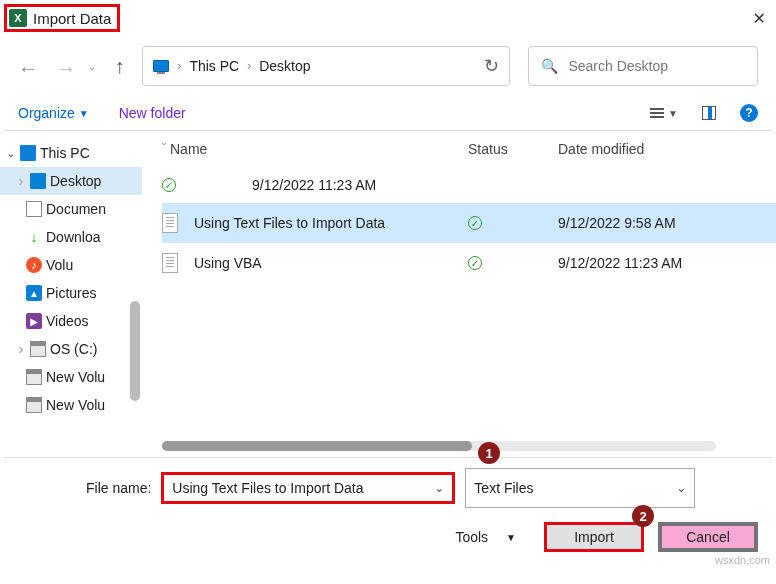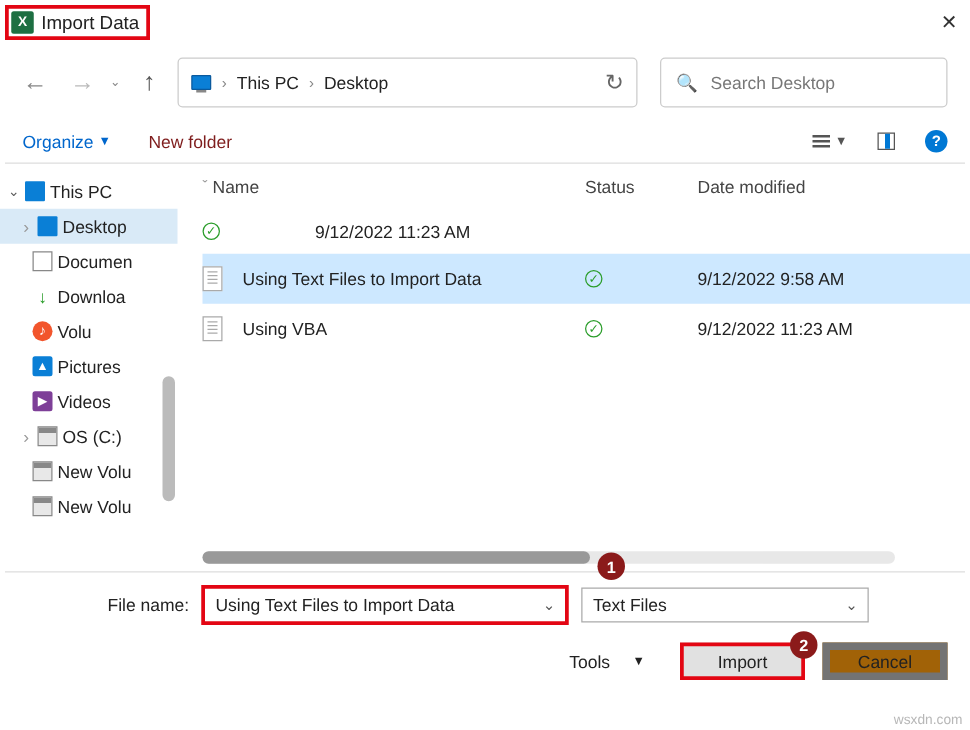--- a/index.html
+++ b/index.html
@@ -21,21 +21,21 @@
     .address-bar { flex: 1; border: 1px solid #ccc; border-radius: 4px; height: 40px; display: flex; align-items: center; padding: 0 10px; gap: 8px; }
     .monitor-sm { width: 16px; height: 12px; background: #0a7fd6; border: 1px solid #0a5a9e; border-radius: 1px; position: relative; }
     .monitor-sm::after { content:""; position:absolute; bottom:-3px; left:50%; transform:translateX(-50%); width:8px; height:2px; background:#888; }
     .bc-sep { color: #888; font-size: 12px; }
     .refresh { margin-left: auto; color: #666; font-size: 18px; }
     
     .search-box { width: 230px; border: 1px solid #ccc; border-radius: 4px; height: 40px; display: flex; align-items: center; padding: 0 12px; gap: 10px; color: #777; }
     
     .toolbar-row { display: flex; align-items: center; padding: 8px 18px; }
     .organize { color: #0066cc; cursor: pointer; display: flex; align-items: center; gap: 4px; }
-    .newfolder { color: #7f1d1d; margin-left: 30px; cursor: pointer; }
+    .newfolder { color: #6d28d9; margin-left: 30px; cursor: pointer; }
     .tool-icons { margin-left: auto; display: flex; align-items: center; gap: 24px; }
     .view-lines { display: inline-flex; gap: 4px; align-items: center; }
     .hamburger { display: inline-flex; flex-direction: column; gap: 2px; }
     .hamburger span { width: 14px; height: 2px; background: #555; }
     .preview-pane { width: 14px; height: 14px; border: 1px solid #555; position: relative; }
     .preview-pane::after { content:""; position:absolute; left:5px; top:0; bottom:0; width:4px; background:#0078d4; }
     .help-icon { width: 18px; height: 18px; border-radius: 50%; background: #0078d4; color:#fff; display:flex; align-items:center; justify-content:center; font-size:12px; font-weight:bold; }
     
     .divider { border-top: 1px solid #ddd; margin: 0 4px; }
     
@@ -71,33 +71,33 @@
     .file-scroll-track { position:absolute; bottom:6px; left:20px; right:60px; height:10px; background:#e8e8e8; border-radius:5px; }
     .file-scroll-thumb { position:absolute; left:0; width:310px; height:10px; background:#999; border-radius:5px; }
     
     .bottom-sep { border-top: 1px solid #ddd; margin: 0 4px; }
     
     .bottom-area { padding: 10px 18px 4px; }
     .fn-row { display:flex; align-items:center; gap:10px; }
     .fn-label { font-size:14px; }
     .fn-combo { border: 3px solid #e30613; width: 294px; height: 32px; display:flex; align-items:center; padding:0 8px; background:#fff; }
     .fn-combo-caret { margin-left:auto; color:#555; font-size:12px; }
-    .filter-combo { border:1px solid #aaa; width:230px; height:28px; display:flex; align-items:center; padding:0 8px; position:relative; }
+    .filter-combo { border:1px solid #aaa; width:230px; height:40px; display:flex; align-items:center; padding:0 8px; position:relative; }
     .filter-combo-caret { margin-left:auto; color:#555; font-size:12px; }
     
     .btn-row { display:flex; align-items:center; justify-content:flex-end; gap:14px; padding-top:14px; }
     .tools-label { display:flex; align-items:center; gap:18px; margin-right:14px; }
-    .btn { width:100px; height:30px; border:6px solid #737373; background:#a16207; display:flex; align-items:center; justify-content:center; cursor:pointer; }
+    .btn { width:100px; height:30px; border:4px solid #737373; background:#f9a8d4; display:flex; align-items:center; justify-content:center; cursor:pointer; }
     .btn.import { border:3px solid #e30613; background:#e1e1e1; }
     
     .badge { position:absolute; width:22px; height:22px; border-radius:50%; background:#8b1a1a; color:#fff; display:flex; align-items:center; justify-content:center; font-size:13px; font-weight:bold; z-index:10; }
     .b1 { left:478px; top:442px; }
     .b2 { left:632px; top:505px; }
     
-    .watermark { position:absolute; right:6px; bottom:2px; font-size:11px; color:#b7b7b7; }
+    .watermark { position:absolute; right:6px; bottom:18px; font-size:11px; color:#b7b7b7; }
   </style>
 </head>
 <body>
 
 <div class="titlebar">
   <div class="title-left">
     <div class="excel-icon">X</div>
     <span class="title-text">Import Data</span>
   </div>
   <div class="close-x">✕</div>

